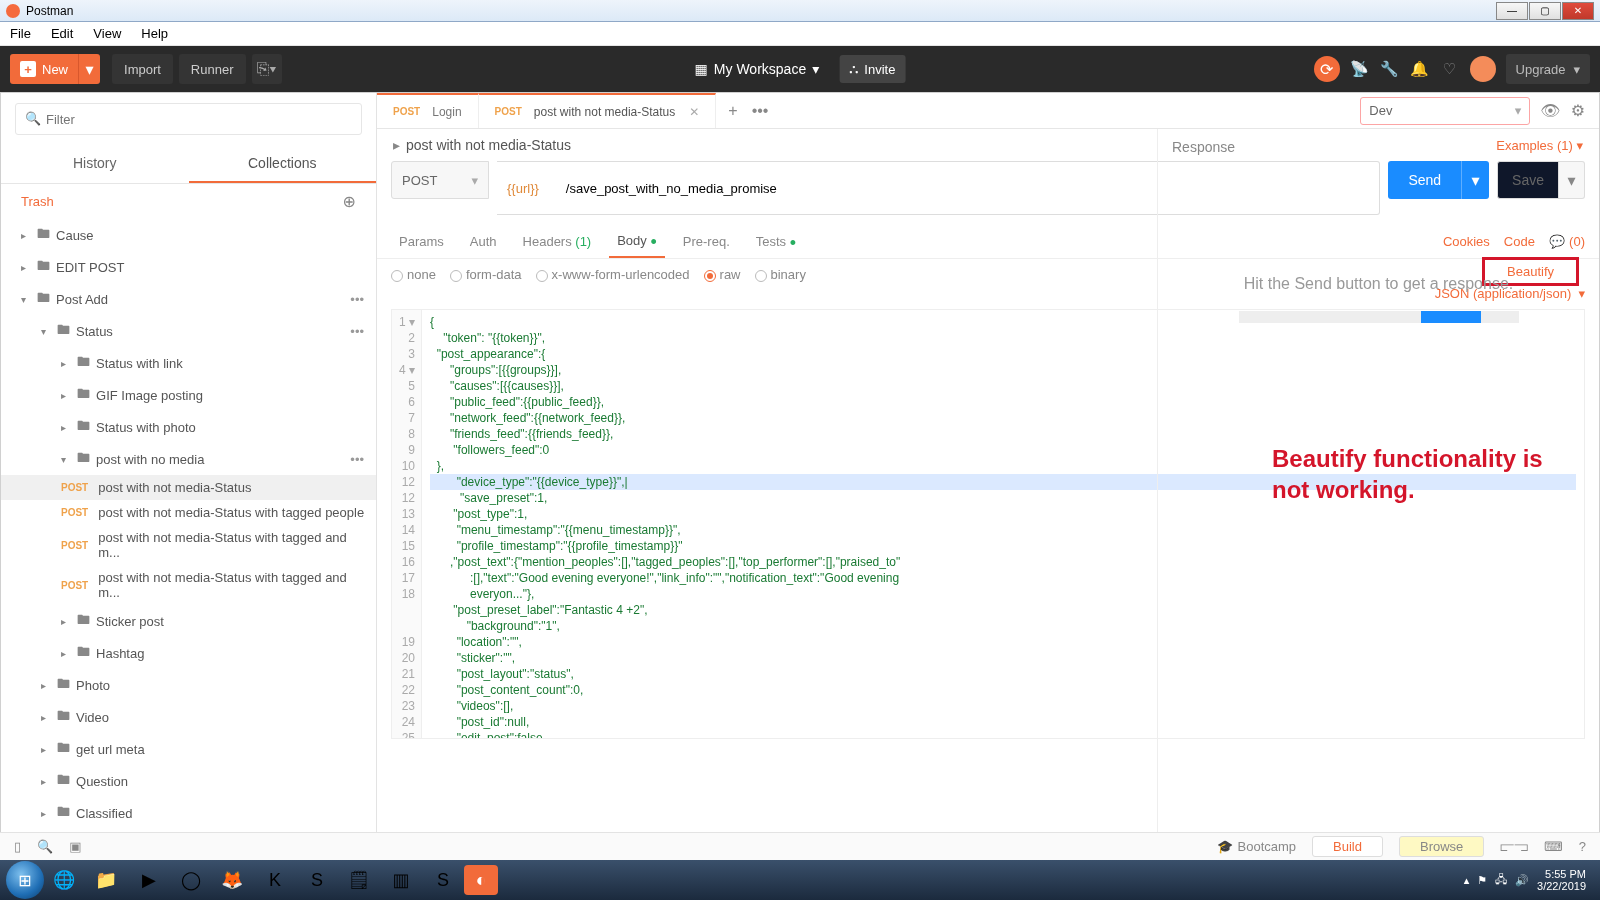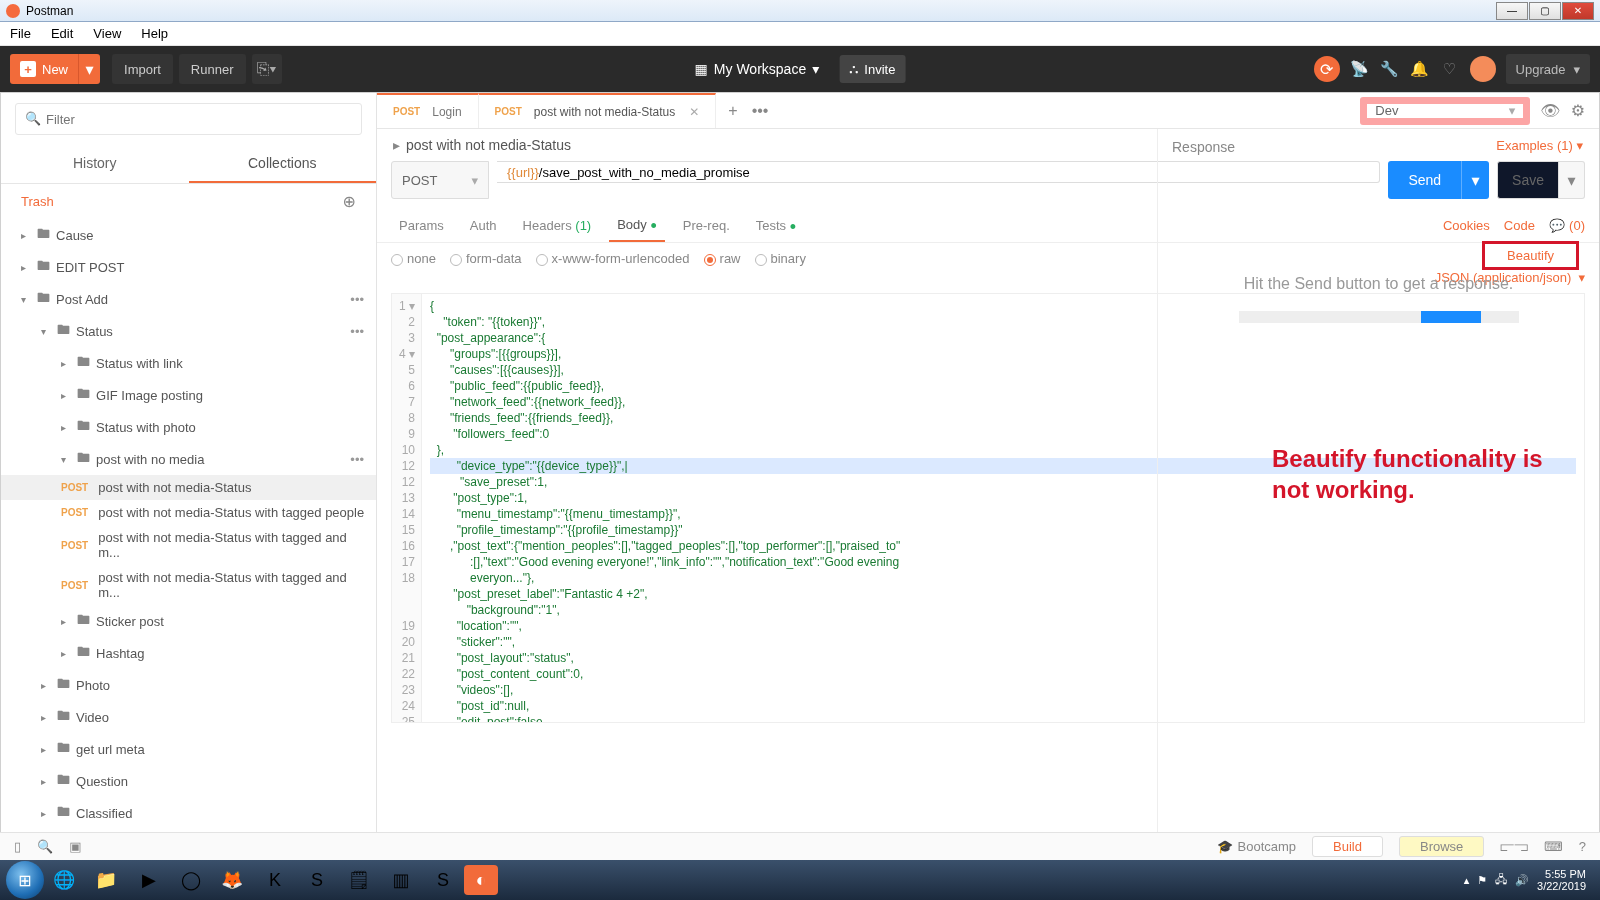--- a/index.html
+++ b/index.html
@@ -52,27 +52,27 @@
 .post-badge { color:#efa24b; font-size:10px; font-weight:bold; margin-right:4px;}
 .dots { position:absolute; right:12px; color:#999;}
 
 .main { flex:1; display:flex; flex-direction:column; position:relative;}
 .req-tabs { height:36px; border-bottom:1px solid #e6e6e6; display:flex; align-items:stretch;}
 .req-tab { display:flex; align-items:center; padding:0 16px; gap:8px; font-size:12px; color:#777; border-right:1px solid #eee; border-top:2px solid transparent;}
 .req-tab.active { border-top-color:#f26b3a; color:#555; background:#fff;}
 .req-tab .close-x { color:#aaa; margin-left:6px;}
 .tabs-extra { display:flex; align-items:center; padding:0 12px; gap:14px; color:#888;}
 .env-area { margin-left:auto; display:flex; align-items:center; padding:0 14px; gap:10px;}
-.env-dd { width:170px; height:28px; border:7px solid #fca5a5; border-radius:3px; padding:0 8px; font-size:13px; color:#666; display:flex; align-items:center; justify-content:space-between;margin-left:40px;}
+.env-dd { width:170px; height:28px; border:1px solid #fca5a5; border-radius:3px; padding:0 8px; font-size:13px; color:#666; display:flex; align-items:center; justify-content:space-between;margin-left:40px;}
 
 .crumb { padding:8px 16px; font-size:14px; color:#555; display:flex; align-items:center; justify-content:space-between;}
 .crumb .examples { color:#f26b3a; font-size:13px;}
 .url-row { display:flex; gap:8px; padding:0 14px 10px;}
 .method-dd { width:98px; height:38px; border:1px solid #ddd; border-radius:3px 0 0 3px; display:flex; align-items:center; padding:0 10px; font-size:13px; color:#666; justify-content:space-between; background:#f7f7f7;}
-.url-input { flex:1; height:22px; border:1px solid #ddd; border-left:none; border-radius:0 3px 3px 0; padding:0 10px; font-size:13px; display:flex; align-items:center;}
+.url-input { flex:1; height:54px; border:1px solid #ddd; border-left:none; border-radius:0 3px 3px 0; padding:0 10px; font-size:13px; display:flex; align-items:center;gap:27px;}
 .url-input .var { color:#e08a3a;}
 .send-btn { height:38px; background:#1a8cff; color:#fff; border-radius:3px 0 0 3px; padding:0 20px; font-size:14px; display:flex; align-items:center; font-weight:500;}
 .send-dd { height:38px; width:28px; background:#1a8cff; border-left:1px solid rgba(255,255,255,.3); border-radius:0 3px 3px 0; display:flex; align-items:center; justify-content:center; color:#fff;}
 .save-btn { height:38px; padding:0 14px; border:1px solid #ddd; border-radius:3px 0 0 3px; color:#666; font-size:14px; display:flex; align-items:center; background:#0f172a;}
 .save-dd { height:38px; width:26px; border:1px solid #ddd; border-left:none; border-radius:0 3px 3px 0; display:flex; align-items:center; justify-content:center; color:#888; background:#f7f7f7;}
 
 .subtabs-row { display:flex; align-items:center; padding:0 14px; border-bottom:1px solid #eee;}
 .subtab { padding:8px 8px; margin-right:10px; font-size:13px; color:#888; cursor:pointer;}
 .subtab.active { color:#555; border-bottom:2px solid #f26b3a;}
 .subtab .dot-g { color:#27ae60; font-size:18px; line-height:0; vertical-align:middle;}

